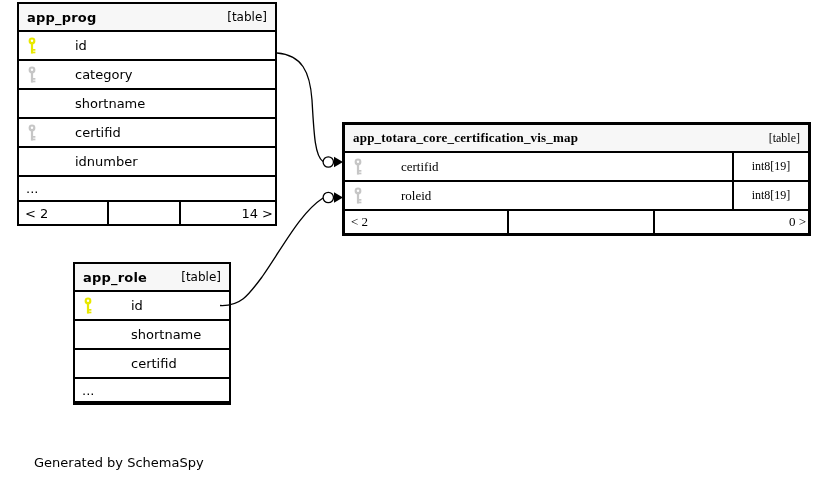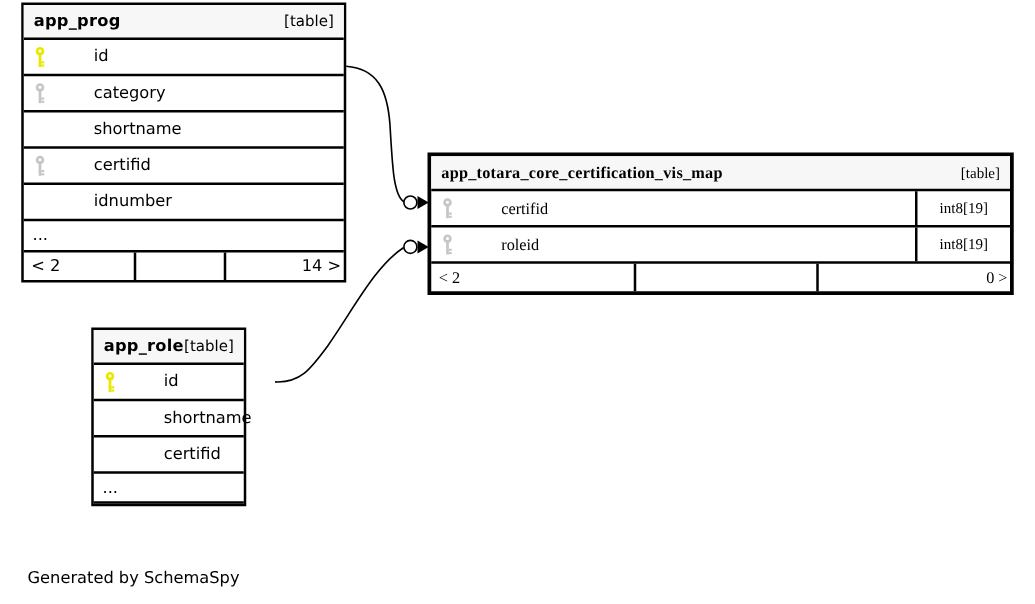--- a/index.html
+++ b/index.html
@@ -71,39 +71,39 @@
   .fcell.fc-last { flex: 1; justify-content: flex-end; padding-right: 2px; }
 
   #tbl-app-prog { left: 17px; top: 2px; width: 260px; }
   #tbl-app-prog .fcell:nth-child(1) { width: 88px; }
   #tbl-app-prog .fcell:nth-child(2) { width: 72px; }
 
   #tbl-vis-map { left: 342px; top: 122px; width: 469px; }
   #tbl-vis-map .fcell:nth-child(1) { width: 162px; }
   #tbl-vis-map .fcell:nth-child(2) { width: 146px; }
 
-  #tbl-app-role { left: 73px; top: 262px; width: 124px; }
+  #tbl-app-role { left: 73px; top: 262px; width: 158px; }
   #tbl-app-role .row { height: 29px; }
   #tbl-app-role .more { height: 24px; }
   #tbl-app-role .fcell:nth-child(1) { width: 42px; }
   #tbl-app-role .fcell:nth-child(2) { width: 40px; }
 
   .wires {
     position: absolute;
     left: 0; top: 0;
     width: 828px; height: 483px;
     pointer-events: none;
   }
   .wire { fill: none; stroke: var(--line, #000); stroke-width: 1.3; }
   .arrow { fill: var(--line, #000); stroke: none; }
   .zero { fill: #fff; stroke: var(--line, #000); stroke-width: 1.3; }
 
   .gen-note {
     position: absolute;
-    left: 22px;
+    left: 34px;
     top: 455px;
     font-size: 13px;
   }
 </style>
 </head>
 <body>
 
 <div class="canvas">
 
   <div class="tbl" id="tbl-app-prog">

